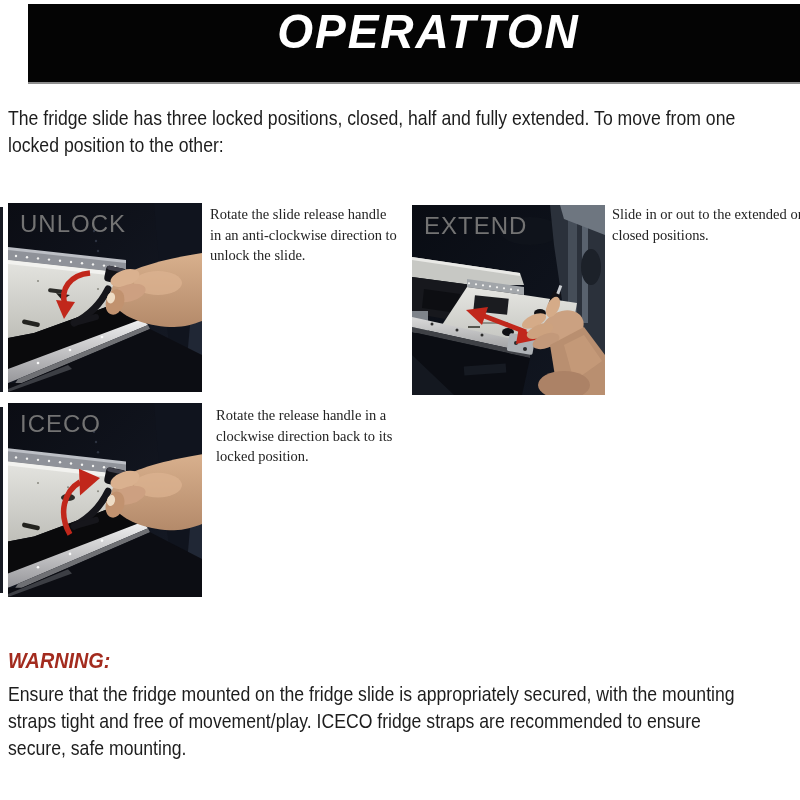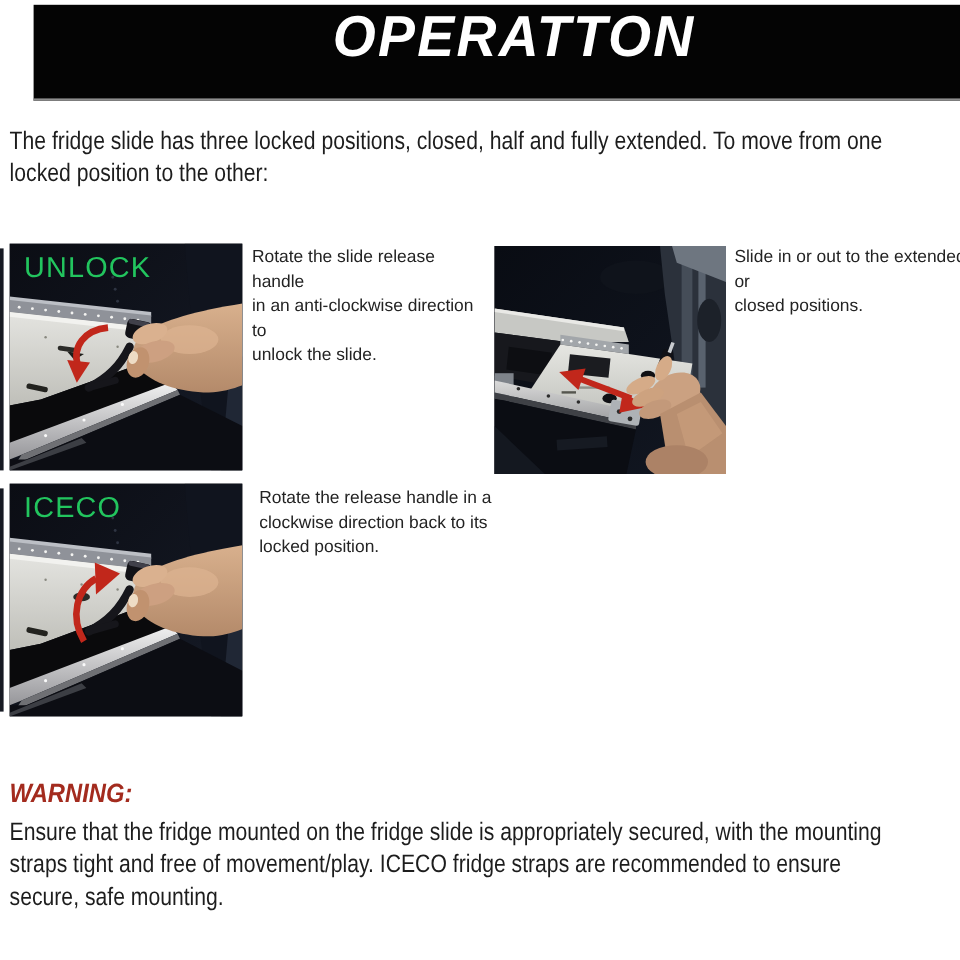--- a/index.html
+++ b/index.html
@@ -22,31 +22,32 @@
     transform:scaleX(0.84);transform-origin:0 0;
     white-space:pre-line;color:#1d1d1d;
   }
   .intro{
     position:absolute;left:8px;top:104px;width:960px;
     font-size:21px;line-height:27px;
   }
   .caption{
     position:absolute;font-size:14.5px;line-height:20.5px;color:#232323;
     white-space:pre-line;
+    font-family:Liberation Serif, serif;
   }
   #cap-unlock{left:210px;top:204px;width:198px;}
   #cap-extend{left:612px;top:204px;width:198px;}
   #cap-lock{left:216px;top:405px;width:198px;}
   .photo{position:absolute;overflow:hidden;background:#0c0e15;}
   #ph-unlock{left:8px;top:203px;width:194px;height:189px;}
   #ph-extend{left:412px;top:205px;width:193px;height:190px;}
   #ph-lock{left:8px;top:403px;width:194px;height:194px;}
   .photo svg{display:block;width:100%;height:100%;}
   .photo .lbl{
-    position:absolute;left:12px;top:7px;color:#22c55e;font-size:24px;
+    position:absolute;left:12px;top:7px;color:#737373;font-size:24px;
     letter-spacing:1px;font-weight:400;
   }
   .sliver{position:absolute;left:0;width:3px;background:#171a23;}
   #sliver-1{top:207px;height:185px;}
   #sliver-2{top:407px;height:186px;}
   .warn-label{
     position:absolute;left:8px;top:648px;font-size:22px;font-weight:bold;
     font-style:italic;color:#a32b1e;transform:scaleX(0.9);transform-origin:0 0;
     white-space:nowrap;
   }
@@ -233,20 +234,21 @@
       <ellipse cx="150" cy="124" rx="23" ry="17" fill="#cba181" transform="rotate(-30 150 124)"></ellipse>
       <ellipse cx="122" cy="116" rx="13" ry="6" fill="#d5ab88" transform="rotate(-25 122 116)"></ellipse>
       <ellipse cx="128" cy="126" rx="14" ry="6.5" fill="#cda27f" transform="rotate(-22 128 126)"></ellipse>
       <ellipse cx="134" cy="136" rx="14" ry="7" fill="#c3997a" transform="rotate(-20 134 136)"></ellipse>
       <ellipse cx="141" cy="102" rx="6" ry="11" fill="#d5ab88" transform="rotate(25 141 102)"></ellipse>
       <polygon points="138,140 172,122 193,150 193,190 146,190" fill="#b98f70"></polygon>
       <polygon points="152,140 172,130 190,156 162,176" fill="#cda37f" opacity="0.55"></polygon>
       <ellipse cx="152" cy="180" rx="26" ry="14" fill="#ac8266"></ellipse>
     </g>
   </svg>
+  <span class="lbl">EXTEND</span>
 </div>
 <div class="caption" id="cap-extend">Slide in or out to the extended or
 closed positions.</div>
 
 <div class="photo" id="ph-lock">
   <svg viewBox="0 0 194 189" preserveAspectRatio="none">
     <defs>
       <linearGradient id="gLbg" x1="0" y1="0" x2="1" y2="1">
         <stop offset="0" stop-color="#0b0d14"></stop>
           <stop offset="1" stop-color="#161b27"></stop>

